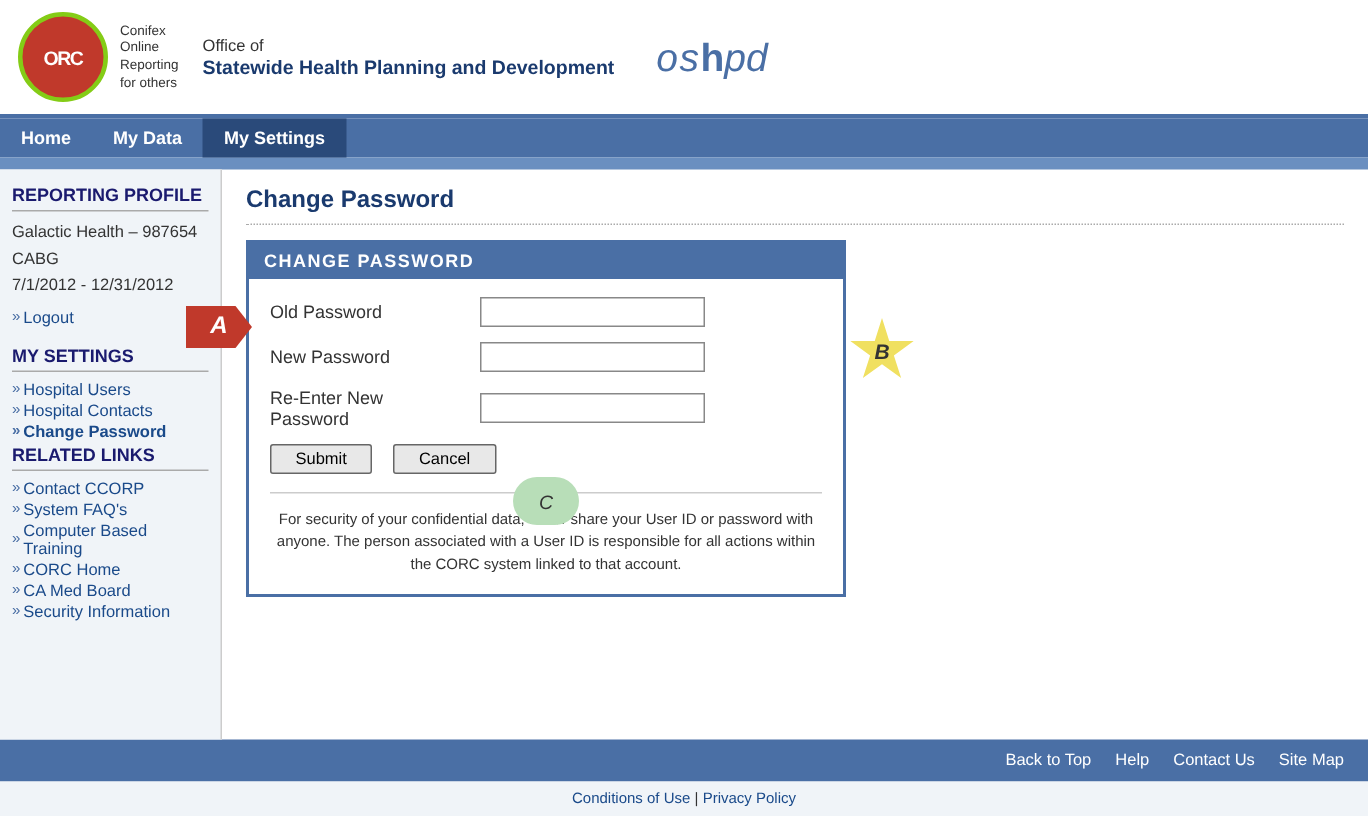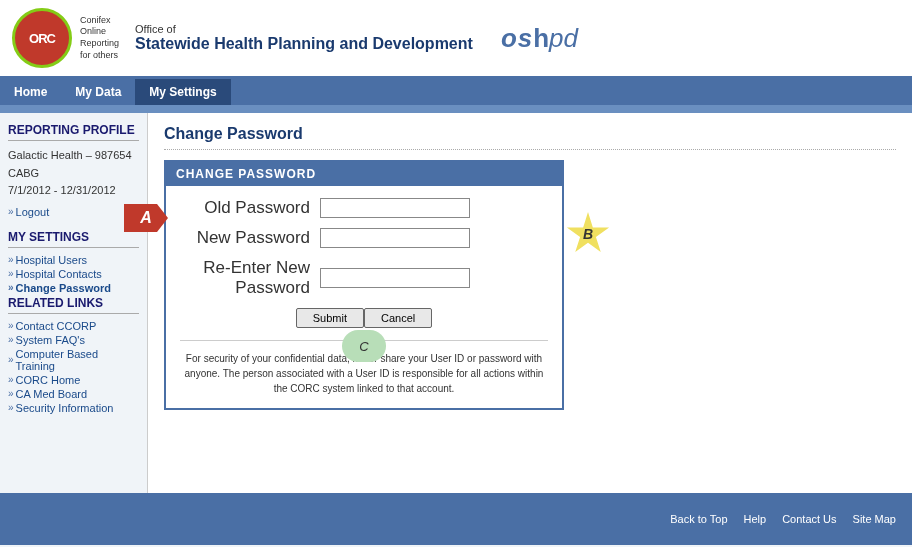--- a/index.html
+++ b/index.html
@@ -5,21 +5,21 @@
     * { margin: 0; padding: 0; box-sizing: border-box; }
     body { font-family: Arial, Helvetica, sans-serif; font-size: 12px; background: #fff; width: 912px; min-height: 547px; }
 
     
     .header { background: #fff; border-bottom: 3px solid #4a6fa5; display: flex; align-items: center; padding: 8px 12px; gap: 16px; }
     .logo-area { display: flex; align-items: center; gap: 8px; }
     .logo-circle { width: 60px; height: 60px; background: #c0392b; border-radius: 50%; display: flex; align-items: center; justify-content: center; font-size: 22px; color: white; font-weight: bold; border: 3px solid #84cc16; }
     .logo-text { font-size: 9px; color: #333; line-height: 1.3; }
     .header-title { display: flex; flex-direction: column; }
     .header-title .office-of { font-size: 11px; color: #333; }
-    .header-title .main-title { font-size: 16px; font-weight: bold; color: #1a3a6e; }
+    .header-title .main-title { font-size: 13px; font-weight: bold; color: #1a3a6e; }
 
     
     .navbar { background: #4a6fa5; padding: 0; display: flex; align-items: center; }
     .navbar a { color: white; text-decoration: none; padding: 6px 14px; font-size: 12px; font-weight: bold; display: inline-block; }
     .navbar a.active { background: #2a4a7a; }
 
     
     .accent-bar { background: #6a8fc0; height: 8px; }
 
     
@@ -38,32 +38,32 @@
     .main-content { flex: 1; padding: 12px 16px; }
     .page-title { font-size: 16px; color: #1a3a6e; font-weight: bold; margin-bottom: 10px; border-bottom: 1px dotted #aaa; padding-bottom: 6px; }
 
     
     .change-pw-box { border: 2px solid #4a6fa5; background: #fff; max-width: 400px; }
     .change-pw-header { background: #4a6fa5; color: white; font-weight: bold; font-size: 12px; padding: 5px 10px; letter-spacing: 1px; }
     .change-pw-body { padding: 12px 14px; }
     .change-pw-desc { font-size: 11px; color: #333; margin-bottom: 14px; line-height: 1.5; }
 
     .form-row { display: flex; align-items: center; margin-bottom: 10px; }
-    .form-label { font-size: 17px; color: #333; width: 140px; text-align: right; padding-right: 10px; }
+    .form-label { font-size: 12px; color: #333; width: 140px; padding-right: 10px; }
     .form-input { width: 150px; height: 20px; border: 1px solid #888; font-size: 11px; padding: 2px 4px; }
 
     .pw-rules { font-size: 10px; color: #333; margin: 8px 0 12px 0; line-height: 1.5; }
 
-    .form-actions { display: flex; gap: 0; justify-content: center; margin-bottom: 12px; }
+    .form-actions { display: flex; gap: 14px; justify-content: flex-start; margin-bottom: 12px; }
     .btn { padding: 3px 16px; font-size: 11px; border: 1px solid #666; background: #e8e8e8; cursor: pointer; border-radius: 2px; }
 
     .security-note { font-size: 10px; color: #333; line-height: 1.5; text-align: center; border-top: 1px solid #ccc; padding-top: 10px; }
 
     
-    .footer-top { background: #4a6fa5; padding: 20px 16px; display: flex; justify-content: flex-end; gap: 16px; }
+    .footer-top { background: #4a6fa5; padding: 8px 16px; display: flex; justify-content: flex-end; gap: 16px; }
     .footer-top a { color: white; text-decoration: none; font-size: 11px; }
     .footer-bottom { background: #f0f4f8; text-align: center; padding: 6px; font-size: 10px; color: #333; }
     .footer-bottom a { color: #1a4a8a; text-decoration: none; }
 
     
     .arrow-shape-a {
       display: inline-flex; align-items: center; justify-content: center;
       background: #c0392b; color: white; font-style: italic; font-weight: bold;
       font-size: 16px; width: 44px; height: 28px;
       clip-path: polygon(0 0, 75% 0, 100% 50%, 75% 100%, 0 100%);
@@ -96,21 +96,21 @@
       <div>Online</div>
       <div>Reporting</div>
       <div>for others</div>
     </div>
   </div>
   <div class="header-title">
     <span class="office-of">Office of</span>
     <span class="main-title">Statewide Health Planning and Development</span>
   </div>
   <div style="margin-left:12px;">
-    <span style="font-size:26px; color:#4a6fa5; font-style:italic; font-weight:bold; letter-spacing:1px;">os</span><span style="font-size:26px; color:#4a6fa5; font-weight:bold;">h</span><span style="font-size:26px; color:#4a6fa5; font-style:italic;">pd</span>
+    <span style="font-size:26px; color:#4a6fa5; font-style:italic; font-weight:normal; letter-spacing:1px;">os</span><span style="font-size:26px; color:#4a6fa5; font-weight:bold;">h</span><span style="font-size:26px; color:#4a6fa5; font-style:italic;">pd</span>
   </div>
 </div>
 
 <div class="navbar">
   <a href="#">Home</a>
   <a href="#">My Data</a>
   <a href="#" class="active">My Settings</a>
 </div>
 
 <div class="accent-bar"></div>

